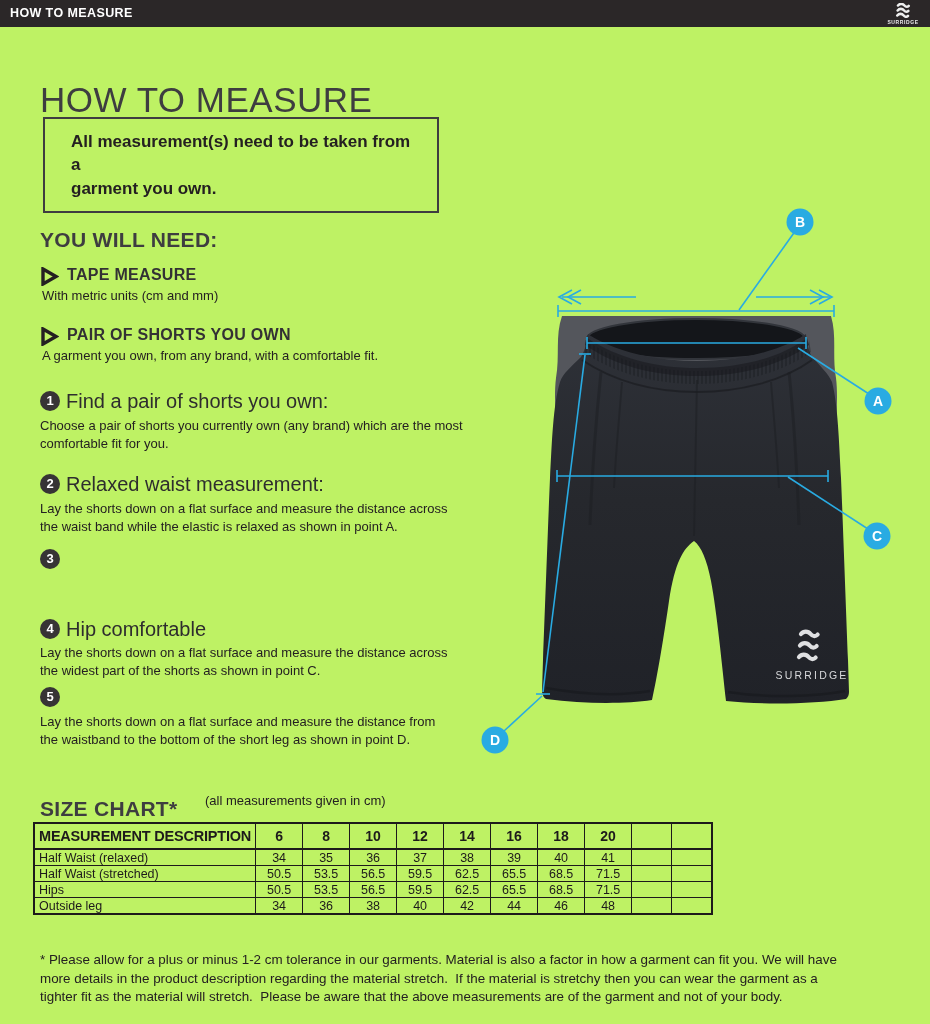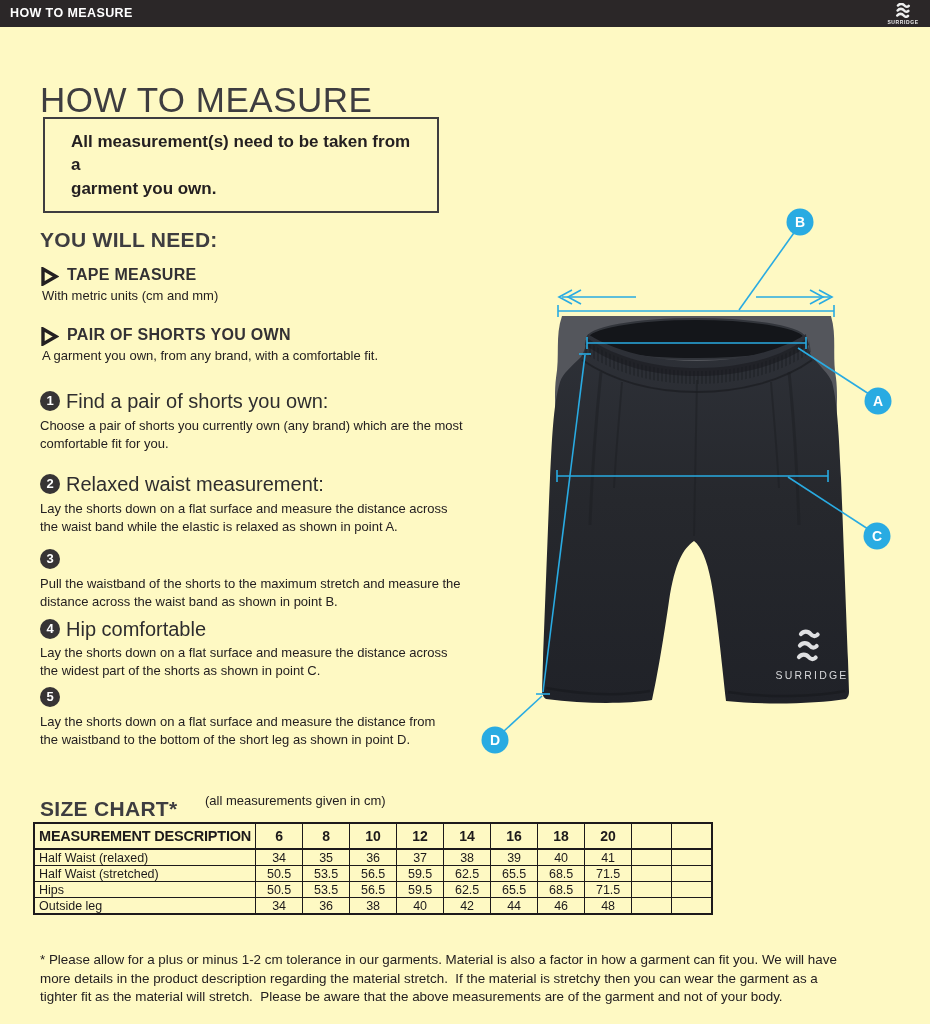--- a/index.html
+++ b/index.html
@@ -1,16 +1,16 @@
 <!DOCTYPE html>
 <html><head>
 <meta charset="utf-8">
 <style>
   html,body{margin:0;padding:0;background:#fff;}
-  .page{position:relative;width:930px;height:1024px;background:#fef9c3;overflow:hidden;
+  .page{position:relative;width:930px;height:1024px;background:#bef264;overflow:hidden;
         font-family:"Liberation Sans","DejaVu Sans",sans-serif;color:#242021;}
 
   
   .topbar{position:absolute;left:0;top:0;width:930px;height:27px;background:#2b2728;}
   .topbar-title{position:absolute;left:10px;top:6px;color:#ffffff;font-size:12.5px;
         font-weight:bold;letter-spacing:.4px;}
   .brand{position:absolute;right:5px;top:1px;width:44px;height:25px;display:flex;
         flex-direction:column;align-items:center;justify-content:center;}
   .brand .brand-text{color:#e9e9e9;font-size:5px;letter-spacing:.6px;font-weight:bold;margin-top:1px;}
 
@@ -95,22 +95,20 @@
   <span class="step-title" style="top:390px">Find a pair of shorts you own:</span>
   <span class="step-body" style="top:417px">Choose a pair of shorts you currently own (any brand) which are the most
 comfortable fit for you.</span>
 
   <span class="step-circle" style="top:474px">2</span>
   <span class="step-title" style="top:473px">Relaxed waist measurement:</span>
   <span class="step-body" style="top:500px">Lay the shorts down on a flat surface and measure the distance across
 the waist band while the elastic is relaxed as shown in point A.</span>
 
   <span class="step-circle" style="top:549px">3</span>
-  <span class="step-body" style="top:575px">Pull the waistband of the shorts to the maximum stretch and measure the
-distance across the waist band as shown in point B.</span>
 
   <span class="step-circle" style="top:619px">4</span>
   <span class="step-title" style="top:618px">Hip comfortable</span>
   <span class="step-body" style="top:644px">Lay the shorts down on a flat surface and measure the distance across
 the widest part of the shorts as shown in point C.</span>
 
   <span class="step-circle" style="top:687px">5</span>
   <span class="step-body" style="top:713px">Lay the shorts down on a flat surface and measure the distance from
 the waistband to the bottom of the short leg as shown in point D.</span>
 

